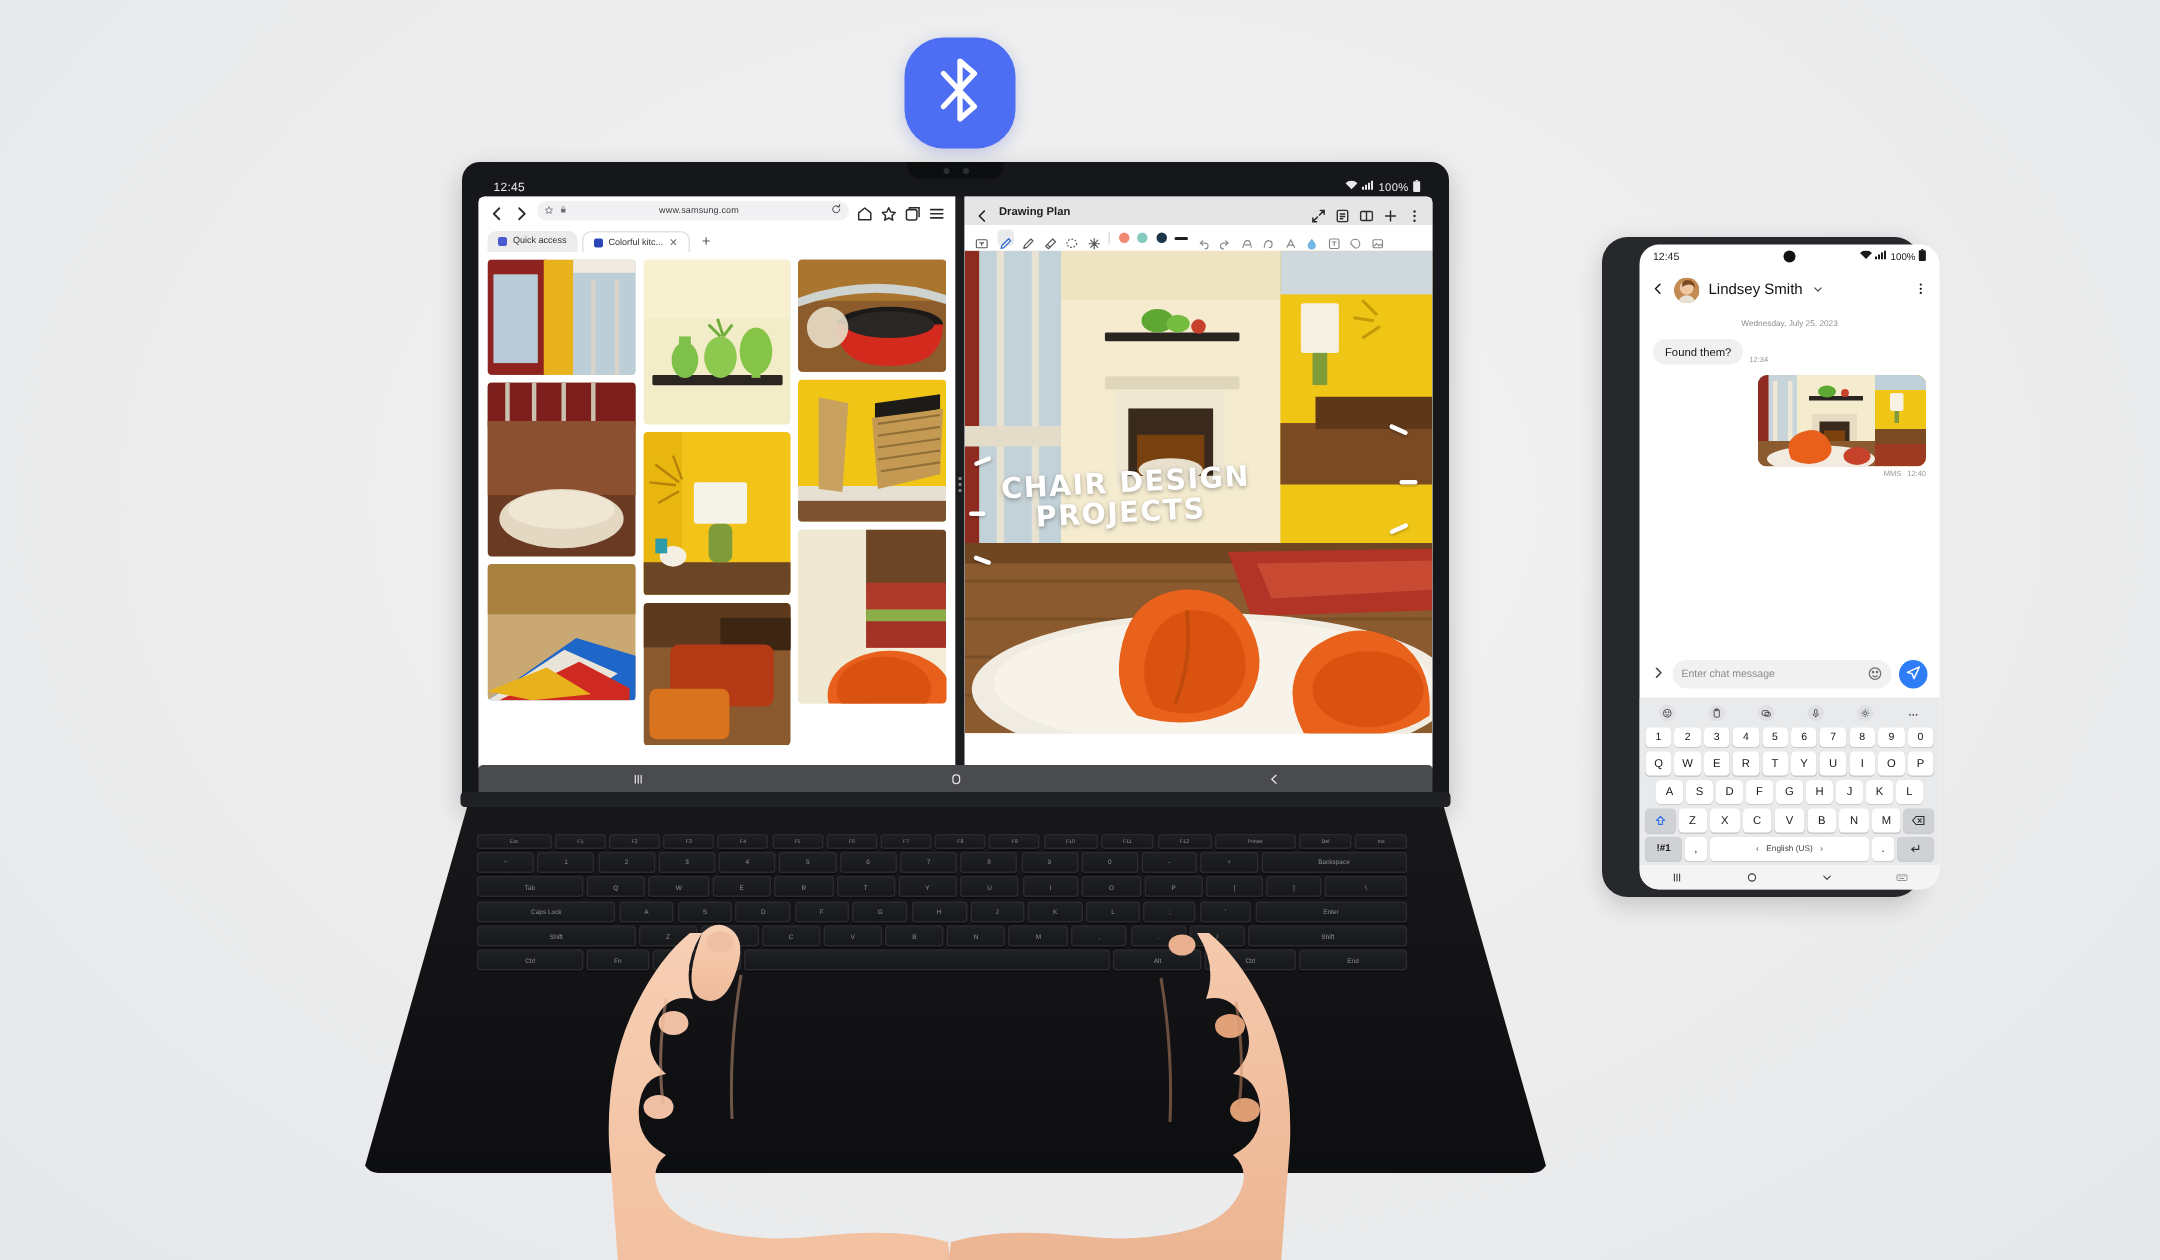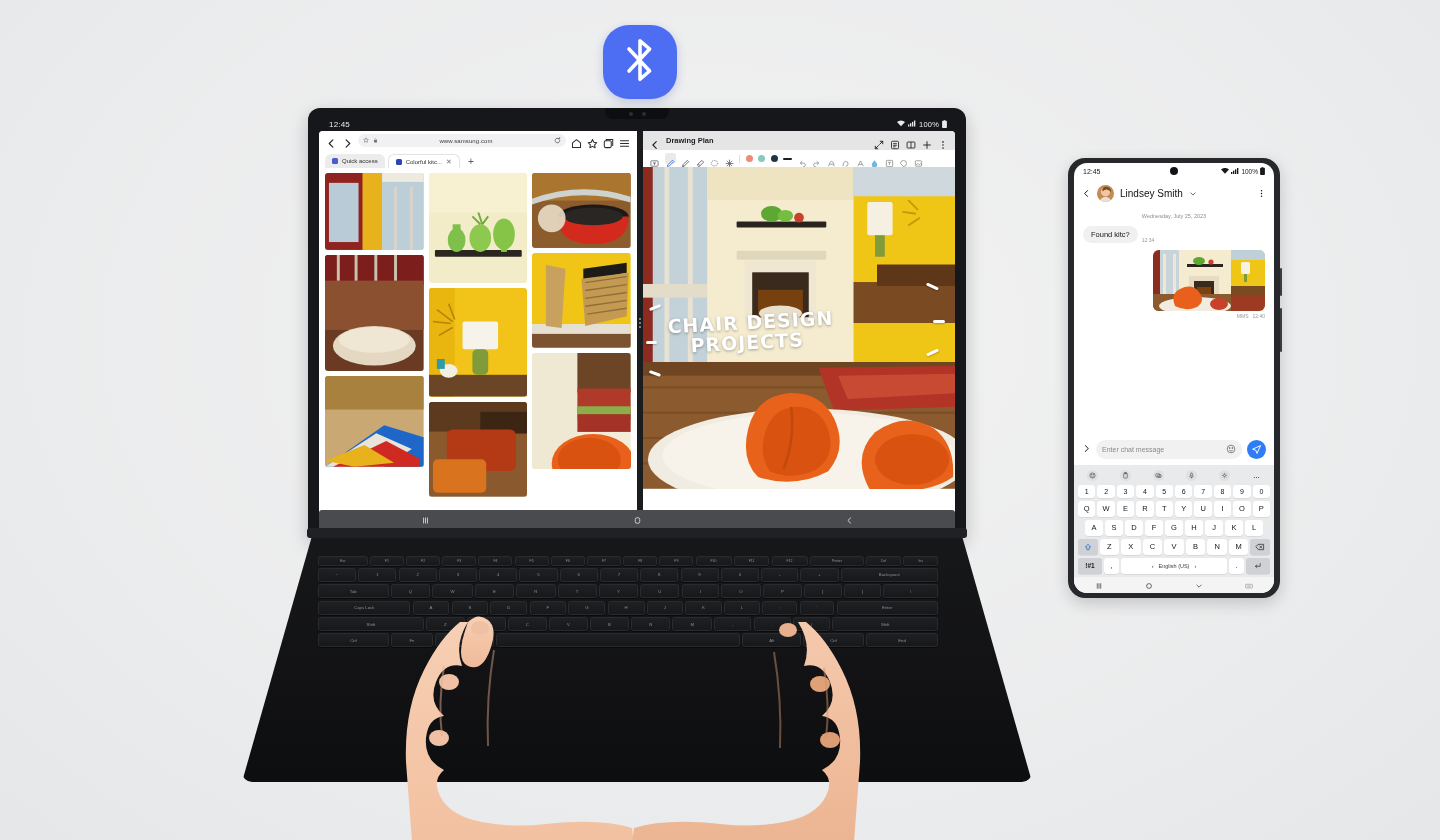--- a/index.html
+++ b/index.html
@@ -151,21 +151,21 @@
 
   
   .phone {
     position: absolute; left: 1068px; top: 158px; width: 212px; height: 440px;
     background: #26282b; border-radius: 17px; padding: 5px 6px;
     box-shadow: 0 5px 16px rgba(0,0,0,.18);
   }
   .phone-btn { position: absolute; right: -2px; width: 2.5px; background: #3a3c40; border-radius: 2px; }
   .phone-screen {
     width: 100%; height: 100%; background: #fff; border-radius: 13px;
-    overflow: hidden; display: flex; flex-direction: column; position: relative;
+    overflow: hidden; display: flex; flex-direction: column; position: relative; margin-left: 19px;
   }
   .ph-status {
     height: 16px; display: flex; align-items: center; justify-content: space-between;
     padding: 0 9px; font-size: 7px; color: #18191b; position: relative; flex: 0 0 auto;
   }
   .ph-status .punch {
     position: absolute; left: 50%; top: 4px; transform: translateX(-50%);
     width: 8px; height: 8px; border-radius: 50%; background: #111214;
   }
   .ph-status .right { display: flex; align-items: center; gap: 2px; font-size: 6.5px; }
@@ -840,21 +840,21 @@
               <circle cx="6" cy="2.3" r="1"></circle>
               <circle cx="6" cy="6" r="1"></circle>
               <circle cx="6" cy="9.7" r="1"></circle>
             </svg>
         </span>
       </div>
 
       <div class="thread">
         <div class="day">Wednesday, July 25, 2023</div>
         <div class="msg-in">
-          <span class="bubble">Found kitc?</span>
+          <span class="bubble">Found them?</span>
           <span class="stamp">12:34</span>
         </div>
         <div class="msg-out">
           <span class="sent-img">
             <svg viewBox="0 0 112 61">
               <rect width="112" height="61" fill="#f2e8cd"></rect>
               <rect x="0" y="0" width="26" height="61" fill="#c7d4da"></rect>
               <rect x="0" y="0" width="7" height="61" fill="#8d2b20"></rect>
               <rect x="10" y="4" width="3" height="50" fill="#efe8d6"></rect>
               <rect x="20" y="4" width="3" height="50" fill="#efe8d6"></rect>

